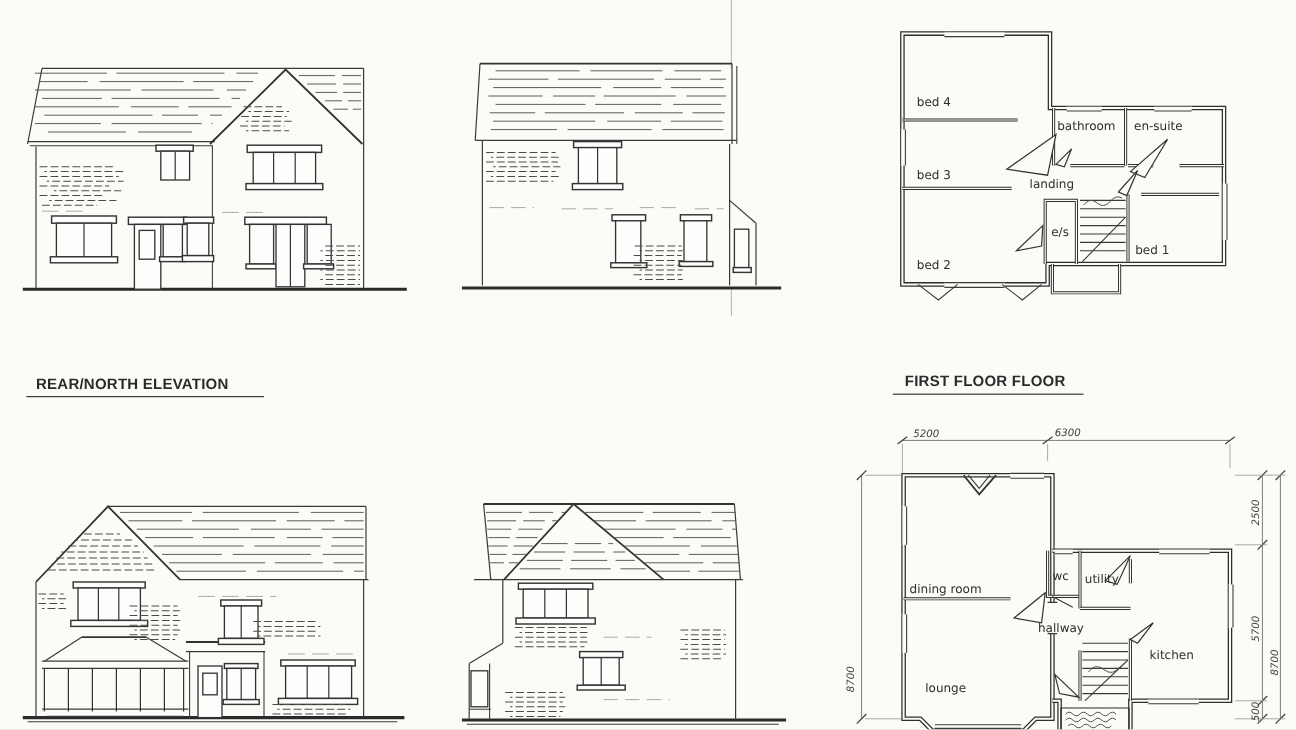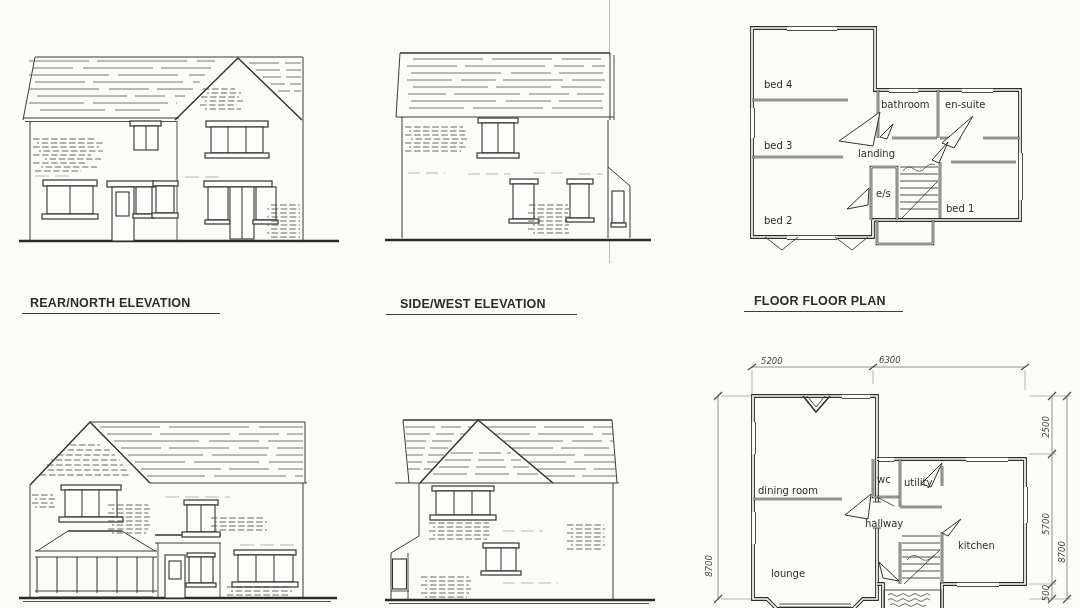--- a/index.html
+++ b/index.html
@@ -23,21 +23,21 @@
   .partI{stroke:#fbfbf8;stroke-width:1;fill:none}
   .wedge{fill:#fbfbf8;stroke:#333;stroke-width:1}
   .gap{fill:#fbfbf8;stroke:none}
   .dim{stroke:#777;stroke-width:.8;fill:none}
   .tick{stroke:#444;stroke-width:1.1;fill:none}
   .scrib{stroke:#4a4a4a;stroke-width:.8;fill:none}
   .faint{stroke:#9a9a9a;stroke-width:.7;fill:none}
   text.room{font:10px "DejaVu Sans",sans-serif;fill:#2e2e2e}
   text.dimlbl{font:italic 8.5px "DejaVu Sans",sans-serif;fill:#3f3f3f}
   .title{position:absolute;font:700 12.5px "Liberation Sans",sans-serif;letter-spacing:.2px;
-         color:#2b2b2b;border-bottom:1.8px solid #3c3c3c;padding-bottom:3px;white-space:nowrap;}
+         color:#2b2b2b;border-bottom:1.8px solid #3c3c3c;padding-bottom:3px;white-space:nowrap;margin-top:17px;}
   .fold{position:absolute;width:1px;background:#bdbdbd;}
 </style>
 </head>
 <body>
 
 <div class="sheet">
 
   <div class="fold" style="left:609px;top:0;height:57px"></div>
   <div class="fold" style="left:609px;top:239px;height:24px"></div>
 
@@ -567,16 +567,15 @@
       <line class="bk" x1="184" y1="130" x2="221" y2="130"></line>
       <line class="bk bk2" x1="188" y1="134" x2="222" y2="134"></line>
       <line class="bk" x1="184" y1="138" x2="221" y2="138"></line>
       <line class="bk bk2" x1="188" y1="142" x2="222" y2="142"></line>
       <line class="bk" x1="184" y1="146" x2="219" y2="146"></line>
     </g>
   </svg>
   </div>
 
   <div class="title" style="left:22px;top:296px;width:190px;padding-left:8px">REAR/NORTH ELEVATION</div>
-  <div class="title" style="left:386px;top:297px;width:177px;padding-left:14px">SIDE/WEST ELEVATION</div>
-  <div class="title" style="left:744px;top:294px;width:149px;padding-left:10px">FLOOR FLOOR PLAN</div>
+  <div class="title" style="left:744px;top:294px;width:149px;padding-left:10px">FIRST FLOOR FLOOR</div>
 
 </div>
 
 </body></html>

